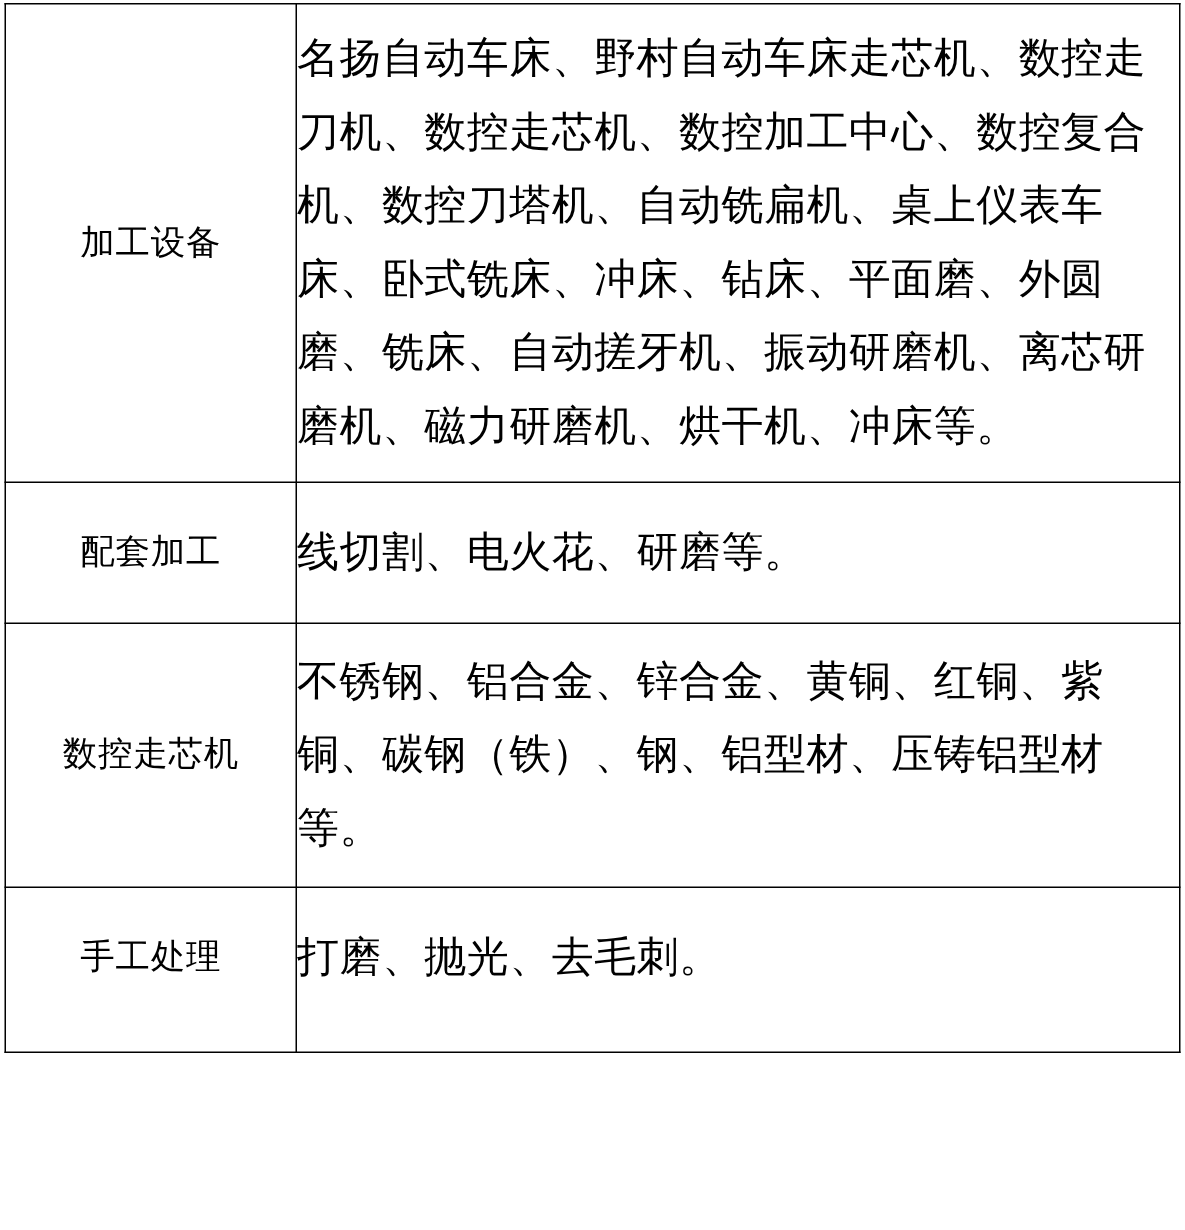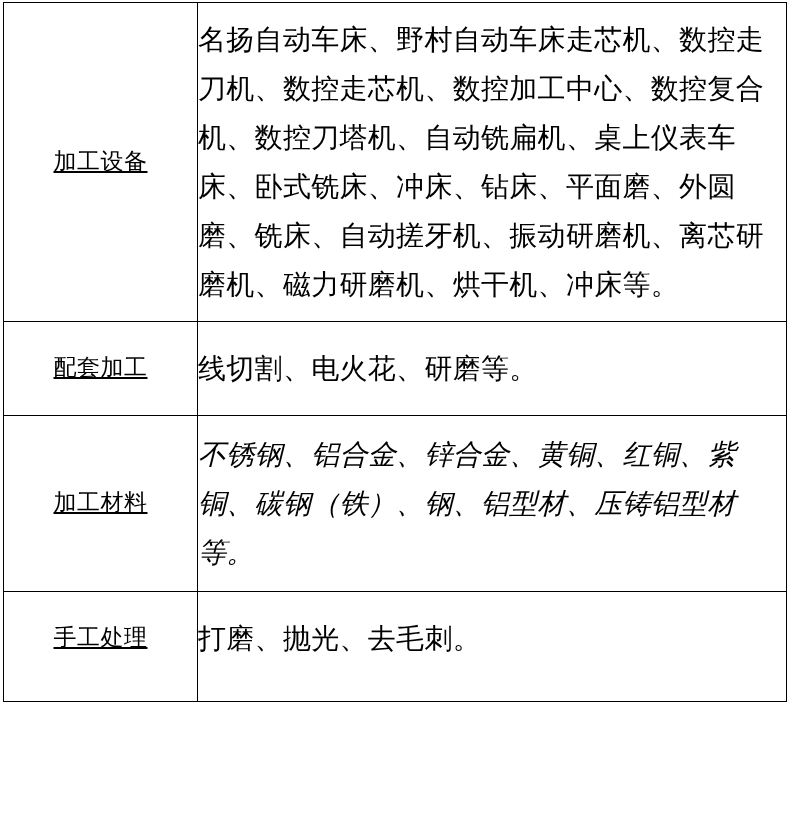--- a/index.html
+++ b/index.html
@@ -31,33 +31,32 @@
     vertical-align: middle;
     padding: 0;
   }
   td.label-cell {
     width: 194px;
     text-align: center;
     font-size: 23px;
     line-height: 1.75;
     letter-spacing: 0.5px;
     padding: 6px 4px;
-    text-decoration: underline;
   }
   td.value-cell {
     text-align: left;
     font-size: 28px;
     line-height: 1.75;
     letter-spacing: 0.3px;
     padding: 10px 14px 10px 12px;
   }
   .row-equipment td.value-cell { padding-top: 12px; padding-bottom: 12px; }
   .row-support  td.label-cell,
   .row-support  td.value-cell { padding-top: 22px; padding-bottom: 22px; }
-  .row-material td.value-cell { padding-top: 14px; padding-bottom: 14px; font-style: italic; }
+  .row-material td.value-cell { padding-top: 14px; padding-bottom: 14px; }
   .row-manual   td.label-cell,
   .row-manual   td.value-cell { padding-top: 22px; padding-bottom: 38px; }
   .row-surface  td.value-cell { padding-top: 14px; padding-bottom: 14px; }
   .underline-word {
     text-decoration: underline;
     text-underline-offset: 3px;
   }
 </style>
 </head>
 <body>
@@ -71,21 +70,21 @@
     <tbody>
       <tr class="row-equipment">
         <td class="label-cell">加工设备</td>
         <td class="value-cell">名扬自动车床、野村自动车床走芯机、数控走刀机、数控走芯机、数控加工中心、数控复合机、数控刀塔机、自动铣扁机、桌上仪表车床、卧式铣床、冲床、钻床、平面磨、外圆磨、铣床、自动搓牙机、振动研磨机、离芯研磨机、磁力研磨机、烘干机、冲床等。</td>
       </tr>
       <tr class="row-support">
         <td class="label-cell">配套加工</td>
         <td class="value-cell">线切割、电火花、研磨等。</td>
       </tr>
       <tr class="row-material">
-        <td class="label-cell">加工材料</td>
+        <td class="label-cell">数控走芯机</td>
         <td class="value-cell">不锈钢、铝合金、锌合金、黄铜、红铜、紫铜、碳钢（铁）、钢、铝型材、压铸铝型材等。</td>
       </tr>
       <tr class="row-manual">
         <td class="label-cell">手工处理</td>
         <td class="value-cell">打磨、抛光、去毛刺。</td>
       </tr>
     </tbody>
   </table>
 </div>
 

